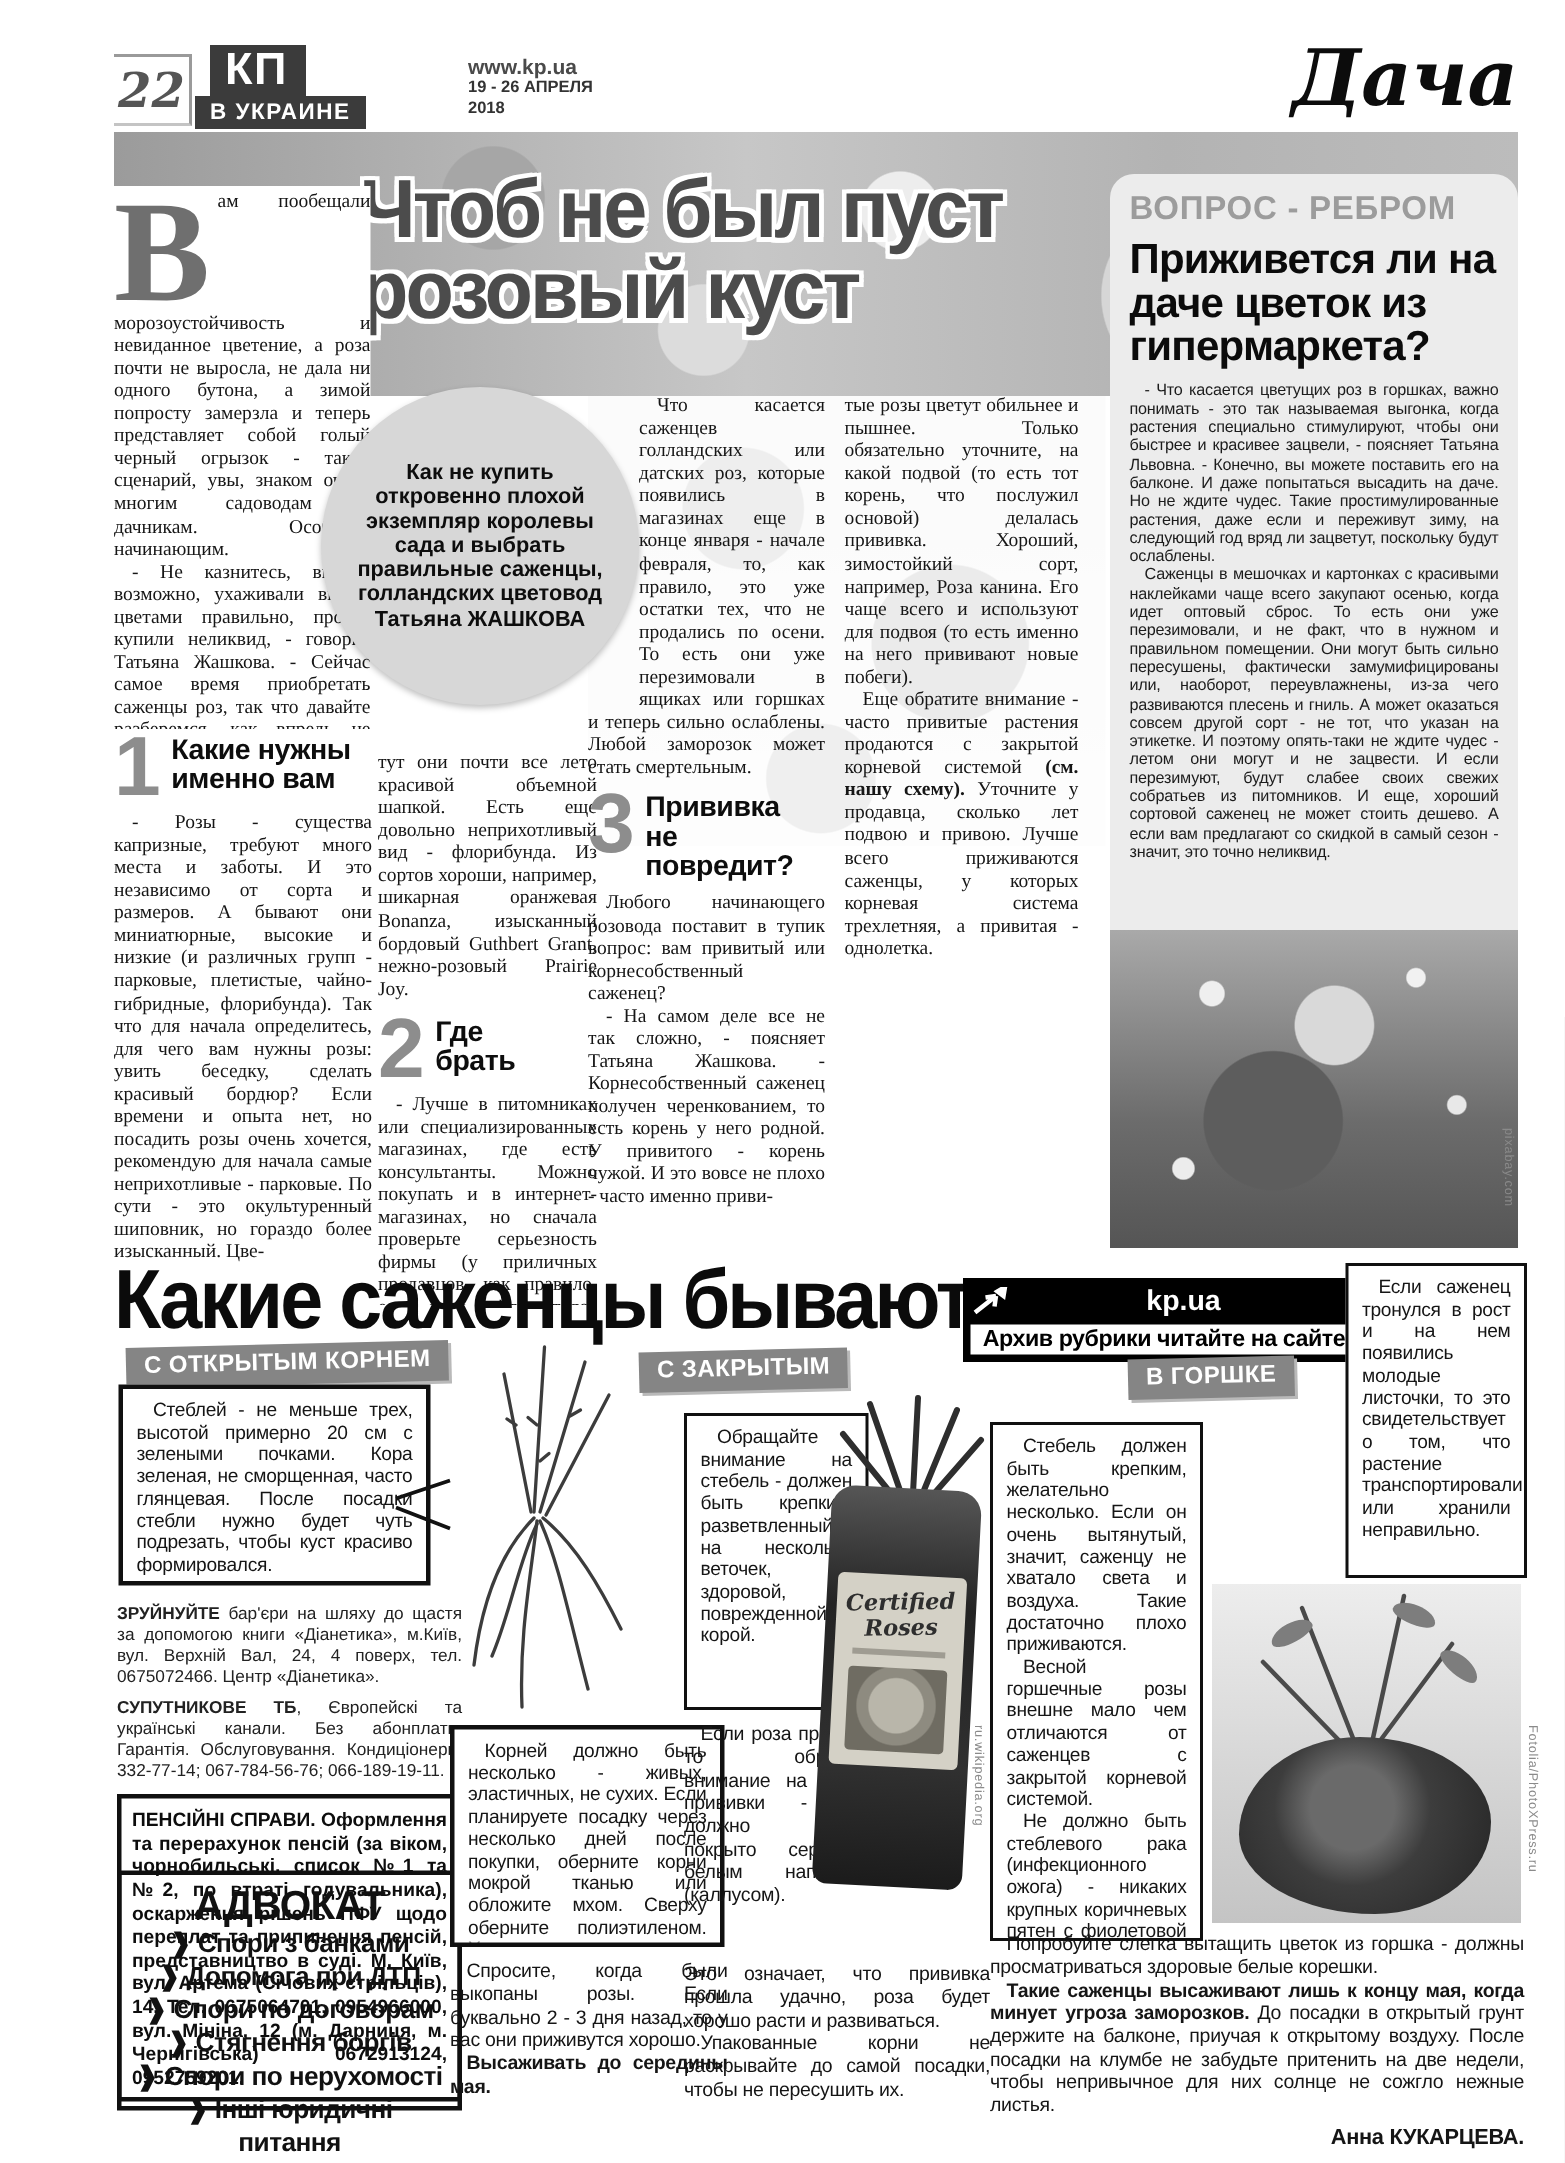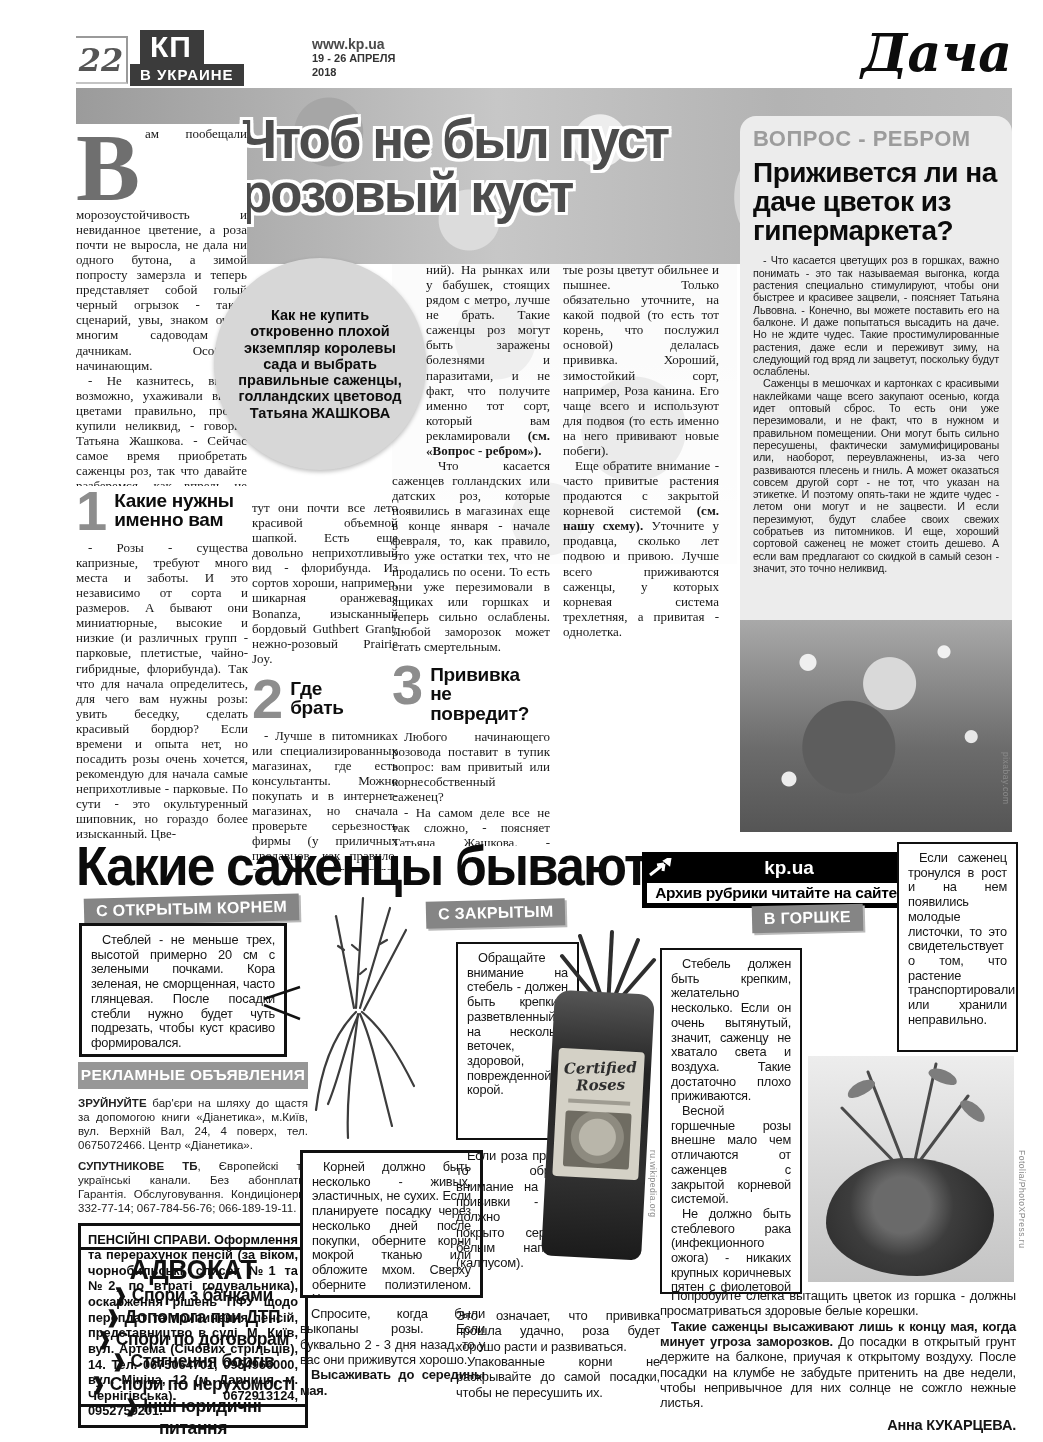--- a/index.html
+++ b/index.html
@@ -134,21 +134,20 @@
     <div class="sec" style="margin-top:10px;">
       <span class="sec-num">2</span>
       <span class="sec-title">Где
 брать</span>
     </div>
     <p>- Лучше в питомниках или специализированных магазинах, где есть консультанты. Можно покупать и в интернет-магазинах, но сначала проверьте серьезность фирмы (у приличных продавцов, как правило, есть свой сайт, каталог товаров с фото и описанием и лицензия на продажу расте-</p>
   </div>
 
   <div class="abs serifcol" style="left:392px;top:262px;width:158px;height:584px;">
     <div class="spacer"></div>
-    <p style="text-indent:0;"><span>ний). На рынках или у бабушек, стоящих рядом с метро, лучше не брать. Такие саженцы роз могут быть заражены болезнями и паразитами, и не факт, что получите именно тот сорт, который вам рекламировали </span><span class="inbold">(см. «Вопрос - ребром»).</span></p>
     <p>Что касается саженцев голландских или датских роз, которые появились в магазинах еще в конце января - начале февраля, то, как правило, это уже остатки тех, что не продались по осени. То есть они уже перезимовали в ящиках или горшках и теперь сильно ослаблены. Любой заморозок может стать смертельным.</p>
     <div class="sec" style="margin-top:8px;">
       <span class="sec-num">3</span>
       <span class="sec-title">Прививка
 не повредит?</span>
     </div>
     <p>Любого начинающего розовода поставит в тупик вопрос: вам привитый или корнесобственный саженец?</p>
     <p>- На самом деле все не так сложно, - поясняет Татьяна Жашкова. - Корнесобственный саженец получен черенкованием, то есть корень у него родной. У привитого - корень чужой. И это вовсе не плохо - часто именно приви-</p>
   </div>
 
@@ -209,21 +208,20 @@
         <path d="M74 122 C 96 140 112 168 126 196"></path>
       <path d="M70 126 C 58 150 52 186 40 214"></path>
     </g>
   </svg>
 
   <svg class="abs" style="left:262px;top:985px;" width="40" height="54" viewBox="0 0 40 54">
     <path d="M2 14 L38 2 M2 20 L38 34" stroke="#111" stroke-width="2.5" fill="none"></path>
   </svg>
 
   <div class="abs" style="left:78px;top:1062px;width:230px;">
-    <div class="ads-head">РЕКЛАМНЫЕ ОБЪЯВЛЕНИЯ</div>
     <p class="adp"><span class="inbold">ЗРУЙНУЙТЕ</span><span> бар'єри на шляху до щастя за допомогою книги «Діанетика», м.Київ, вул. Верхній Вал, 24, 4 поверх, тел. 0675072466. Центр «Діанетика».</span></p>
     <p class="adp"><span class="inbold">СУПУТНИКОВЕ ТБ</span><span>, Європейскі та українські канали. Без абонплати. Гарантія. Обслуговування. Кондиціонери. 332-77-14; 067-784-56-76; 066-189-19-11.</span></p>
     <div class="adbox">ПЕНСІЙНІ СПРАВИ. Оформлення та перерахунок пенсій (за віком, чорнобильські, список №1 та №2, по втраті годувальника), оскарження рішень ПФУ щодо переплат та припинення пенсій, представництво в суді. М. Київ, вул. Артема (Січових стрільців), 14. Тел. 0675064701, 0954966000, вул. Мініна, 12 (м. Дарниця, м. Чернігівська) 0672913124, 0952759201.</div>
   </div>
 
   <div class="abs adv" style="left:78px;top:1247px;width:230px;height:160px;">
     <div class="adv-title">АДВОКАТ</div>
     <div class="adv-item">❱ Спори з банками</div>
     <div class="adv-item">❱ Допомога при ДТП</div>
     <div class="adv-item">❱ Спори по договорам</div>

